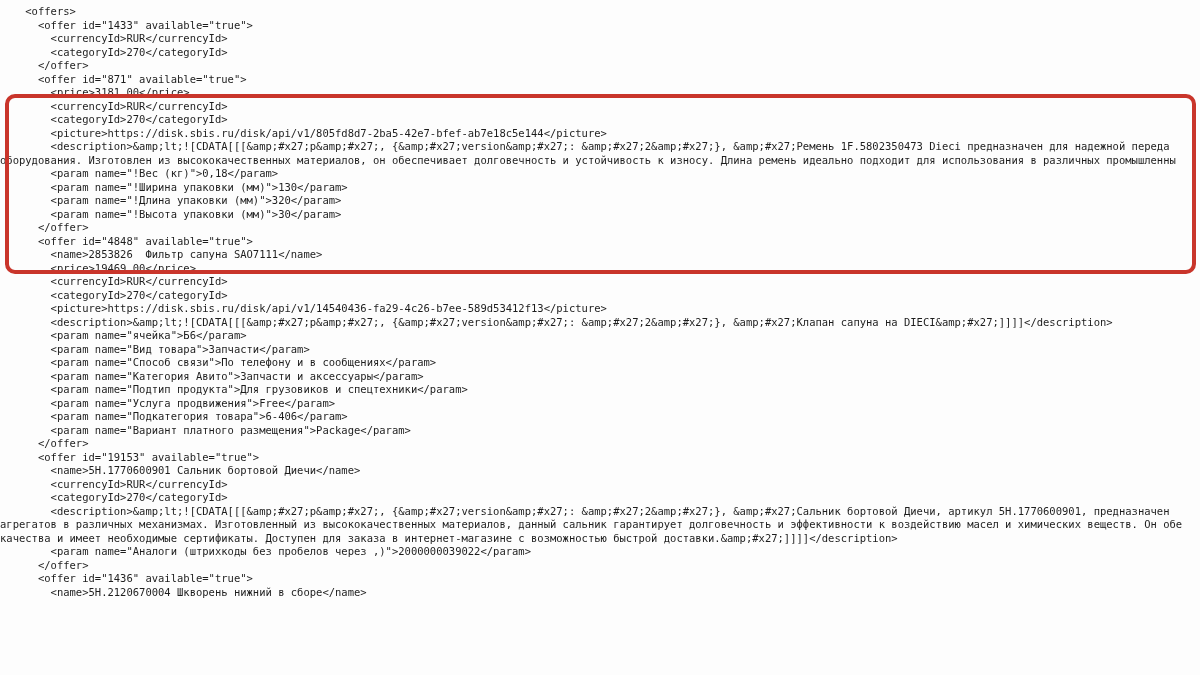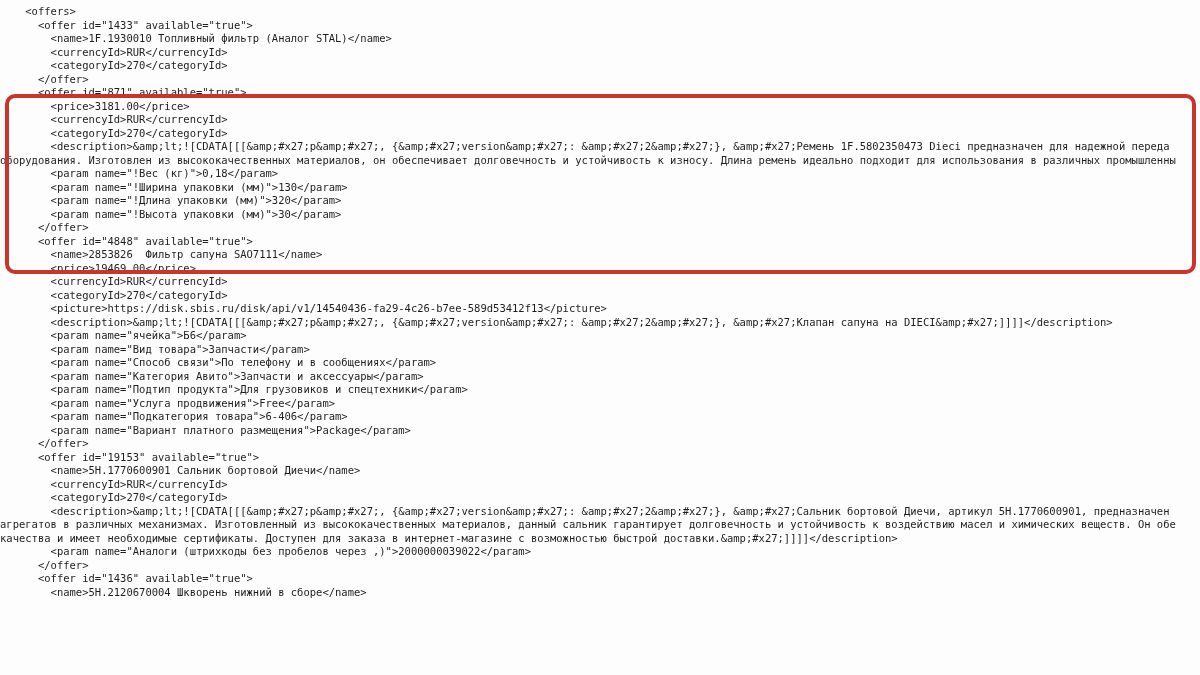--- a/index.html
+++ b/index.html
@@ -32,28 +32,28 @@
     pointer-events:none;
   }
 </style>
 </head>
 <body>
 
 <div class="screen" style="background: rgb(253, 253, 253); color: rgb(29, 29, 29);">
   <div class="code">
       <div class="line">    &lt;offers&gt;</div>
       <div class="line">      &lt;offer id="1433" available="true"&gt;</div>
-      <div class="line">        &lt;name&gt;1F.1930010 Топливный фильтр (Аналог STAL)&lt;/name&gt;</div>
       <div class="line">        &lt;currencyId&gt;RUR&lt;/currencyId&gt;</div>
       <div class="line">        &lt;categoryId&gt;270&lt;/categoryId&gt;</div>
       <div class="line">      &lt;/offer&gt;</div>
       <div class="line">      &lt;offer id="871" available="true"&gt;</div>
       <div class="line">        &lt;price&gt;3181.00&lt;/price&gt;</div>
       <div class="line">        &lt;currencyId&gt;RUR&lt;/currencyId&gt;</div>
       <div class="line">        &lt;categoryId&gt;270&lt;/categoryId&gt;</div>
+      <div class="line">        &lt;picture&gt;https://disk.sbis.ru/disk/api/v1/805fd8d7-2ba5-42e7-bfef-ab7e18c5e144&lt;/picture&gt;</div>
       <div class="line">        &lt;description&gt;&amp;amp;lt;![CDATA[[[&amp;amp;#x27;p&amp;amp;#x27;, {&amp;amp;#x27;version&amp;amp;#x27;: &amp;amp;#x27;2&amp;amp;#x27;}, &amp;amp;#x27;Ремень 1F.5802350473 Dieci предназначен для надежной переда</div>
       <div class="line">оборудования. Изготовлен из высококачественных материалов, он обеспечивает долговечность и устойчивость к износу. Длина ремень идеально подходит для использования в различных промышленны</div>
       <div class="line">        &lt;param name="!Вес (кг)"&gt;0,18&lt;/param&gt;</div>
       <div class="line">        &lt;param name="!Ширина упаковки (мм)"&gt;130&lt;/param&gt;</div>
       <div class="line">        &lt;param name="!Длина упаковки (мм)"&gt;320&lt;/param&gt;</div>
       <div class="line">        &lt;param name="!Высота упаковки (мм)"&gt;30&lt;/param&gt;</div>
       <div class="line">      &lt;/offer&gt;</div>
       <div class="line">      &lt;offer id="4848" available="true"&gt;</div>
       <div class="line">        &lt;name&gt;2853826  Фильтр сапуна SAO7111&lt;/name&gt;</div>
       <div class="line">        &lt;price&gt;19469.00&lt;/price&gt;</div>
@@ -68,21 +68,21 @@
       <div class="line">        &lt;param name="Подтип продукта"&gt;Для грузовиков и спецтехники&lt;/param&gt;</div>
       <div class="line">        &lt;param name="Услуга продвижения"&gt;Free&lt;/param&gt;</div>
       <div class="line">        &lt;param name="Подкатегория товара"&gt;6-406&lt;/param&gt;</div>
       <div class="line">        &lt;param name="Вариант платного размещения"&gt;Package&lt;/param&gt;</div>
       <div class="line">      &lt;/offer&gt;</div>
       <div class="line">      &lt;offer id="19153" available="true"&gt;</div>
       <div class="line">        &lt;name&gt;5H.1770600901 Сальник бортовой Диечи&lt;/name&gt;</div>
       <div class="line">        &lt;currencyId&gt;RUR&lt;/currencyId&gt;</div>
       <div class="line">        &lt;categoryId&gt;270&lt;/categoryId&gt;</div>
       <div class="line">        &lt;description&gt;&amp;amp;lt;![CDATA[[[&amp;amp;#x27;p&amp;amp;#x27;, {&amp;amp;#x27;version&amp;amp;#x27;: &amp;amp;#x27;2&amp;amp;#x27;}, &amp;amp;#x27;Сальник бортовой Диечи, артикул 5H.1770600901, предназначен</div>
-      <div class="line">агрегатов в различных механизмах. Изготовленный из высококачественных материалов, данный сальник гарантирует долговечность и устойчивость к воздействию масел и химических веществ. Он обе</div>
+      <div class="line">агрегатов в различных механизмах. Изготовленный из высококачественных материалов, данный сальник гарантирует долговечность и эффективности к воздействию масел и химических веществ. Он обе</div>
       <div class="line">качества и имеет необходимые сертификаты. Доступен для заказа в интернет-магазине с возможностью быстрой доставки.&amp;amp;#x27;]]]]&lt;/description&gt;</div>
       <div class="line">        &lt;param name="Аналоги (штрихкоды без пробелов через ,)"&gt;2000000039022&lt;/param&gt;</div>
       <div class="line">      &lt;/offer&gt;</div>
       <div class="line">      &lt;offer id="1436" available="true"&gt;</div>
       <div class="line">        &lt;name&gt;5H.2120670004 Шкворень нижний в сборе&lt;/name&gt;</div>
     </div>
   <div class="highlight" style="left: 5px; top: 94px; width: 1191px; height: 180px; border-width: 4px; border-radius: 10px; border-color: rgb(201, 53, 43);"></div>
 </div>
 
 </body></html>

